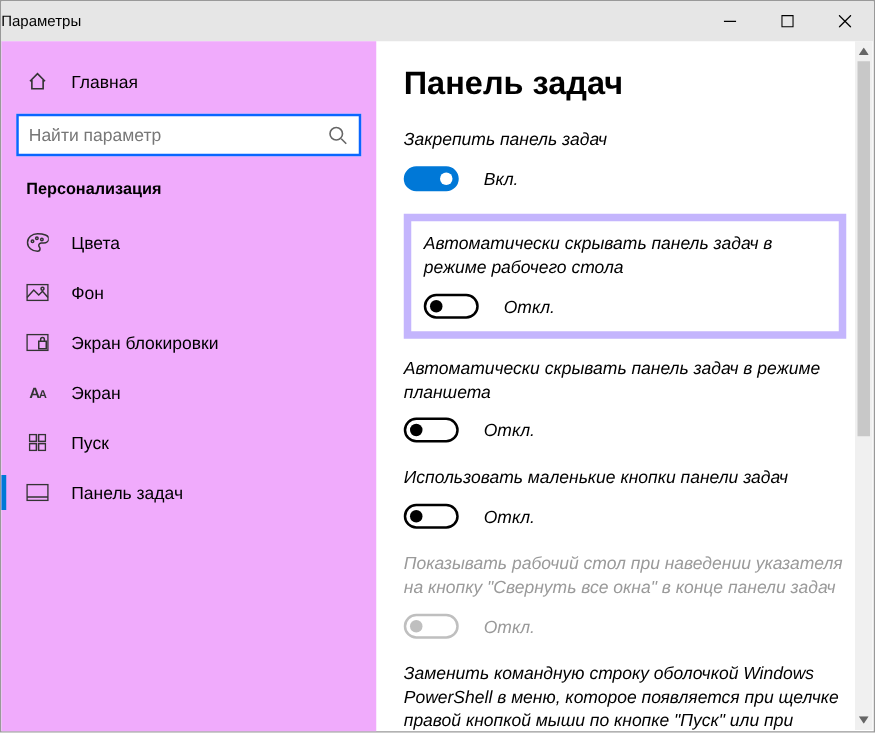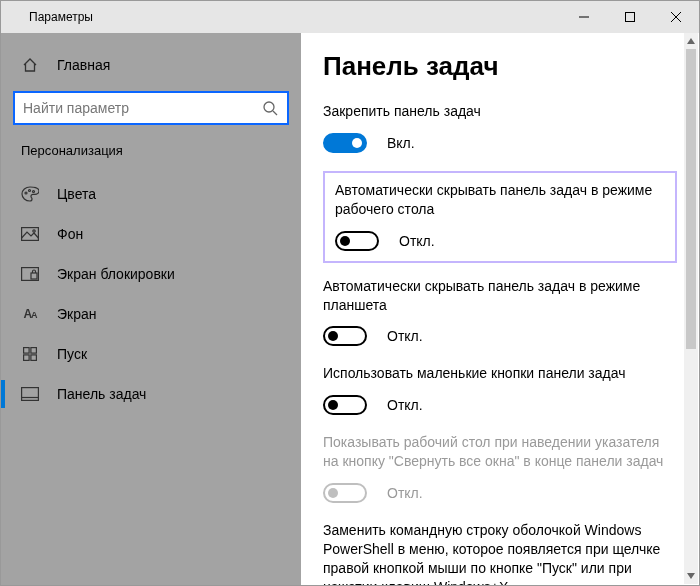--- a/index.html
+++ b/index.html
@@ -1,40 +1,40 @@
 <!DOCTYPE html>
 <html><head>
 <meta charset="utf-8">
 <style>
   * { box-sizing: border-box; margin: 0; padding: 0; font-family: "Segoe UI", Arial, sans-serif; }
   body { width: 700px; height: 586px; overflow: hidden; background: #fff; border: 1px solid #999; position: relative; }
 
   .titlebar { height: 32px; display: flex; align-items: center; background: #e6e6e6; }
-  .titlebar .title { font-size: 12px; padding-left: 28px; color: #000; }
+  .titlebar .title { font-size: 12px; padding-left: 0; color: #000; }
   .win-controls { margin-left: auto; display: flex; }
   .win-btn { width: 46px; height: 32px; display: flex; align-items: center; justify-content: center; }
   .win-btn svg { stroke: #000; fill: none; }
 
   .app { display: flex; height: calc(586px - 32px); }
 
-  .sidebar { width: 300px; background: #a3a3a3; padding-top: 12px; display: flex; flex-direction: column; }
+  .sidebar { width: 300px; background: #f0abfc; padding-top: 12px; display: flex; flex-direction: column; }
   .side-row { display: flex; align-items: center; height: 40px; padding-left: 20px; gap: 18px; font-size: 14px; color: #000; position: relative; }
   .side-row.home { margin-bottom: 6px; }
   .search-wrap { padding: 0 12px 10px 12px; }
   .search-box { height: 34px; border: 2px solid #0a66ff; background: #fff; display: flex; align-items: center; padding: 0 8px; }
   .search-box input { flex: 1; border: none; outline: none; font-size: 14px; color: #666; background: transparent; }
   .search-box input::placeholder { color: #777; }
-  .cat-title { font-size: 13px; font-weight: 400; padding: 8px 0 16px 20px; color: #000; }
+  .cat-title { font-size: 13px; font-weight: 700; padding: 8px 0 16px 20px; color: #000; }
   .side-icon { width: 18px; height: 18px; display: flex; align-items: center; justify-content: center; color: #333; }
   .side-row.active::before { content:""; position:absolute; left:0; top:6px; bottom:6px; width:4px; background:#0078d7; }
 
   .content { flex: 1; padding: 18px 22px 0 22px; overflow: hidden; display: flex; flex-direction: column; }
   .page-title { font-size: 26px; font-weight: 600; margin-bottom: 20px; }
-  .setting { margin-bottom: 18px; }
-  .setting.highlight-box { border: 2px solid #c4b5fd; padding: 8px 10px 10px 10px; margin-bottom: 14px; }
+  .setting { margin-bottom: 18px; font-style: italic; }
+  .setting.highlight-box { border: 6px solid #c4b5fd; padding: 8px 10px 10px 10px; margin-bottom: 14px; }
   .setting-label { font-size: 14px; color: #000; margin-bottom: 12px; line-height: 1.35; }
   .setting-label.disabled { color: #9a9a9a; }
   .toggle-row { display: flex; align-items: center; gap: 20px; }
   .toggle { width: 44px; height: 20px; border-radius: 10px; position: relative; }
   .toggle.off { border: 2px solid #000; background: #fff; }
   .toggle.off .knob { position: absolute; width: 10px; height: 10px; border-radius: 50%; background: #000; left: 3px; top: 3px; }
   .toggle.on { background: #0078d7; border: 2px solid #0078d7; }
   .toggle.on .knob { position: absolute; width: 10px; height: 10px; border-radius: 50%; background: #fff; right: 3px; top: 3px; }
   .toggle.disabled { border: 2px solid #bfbfbf; }
   .toggle.disabled .knob { background: #bfbfbf; }

